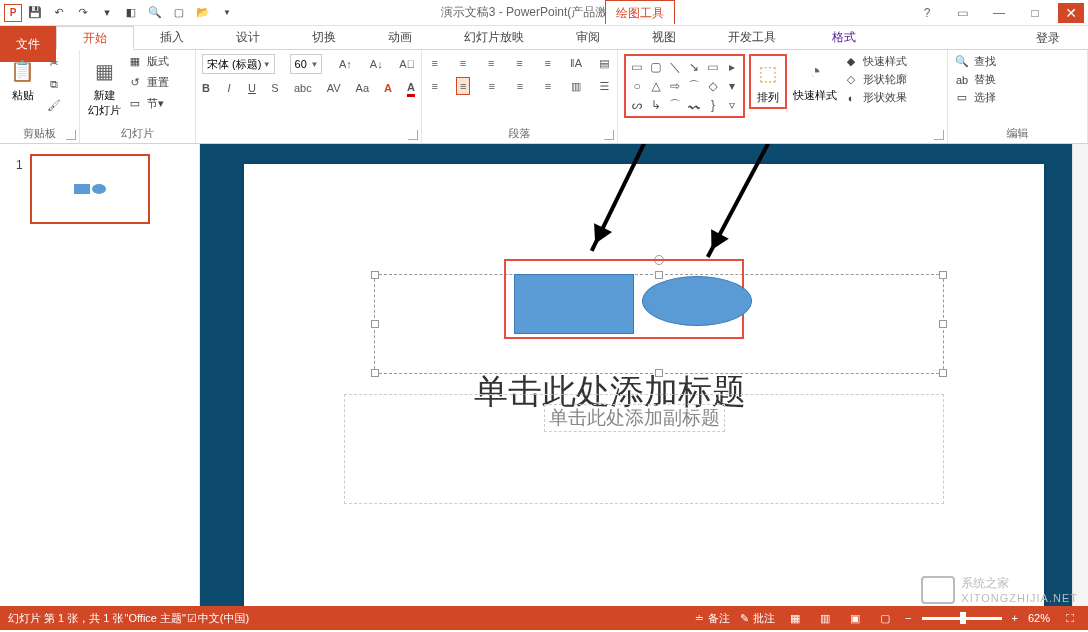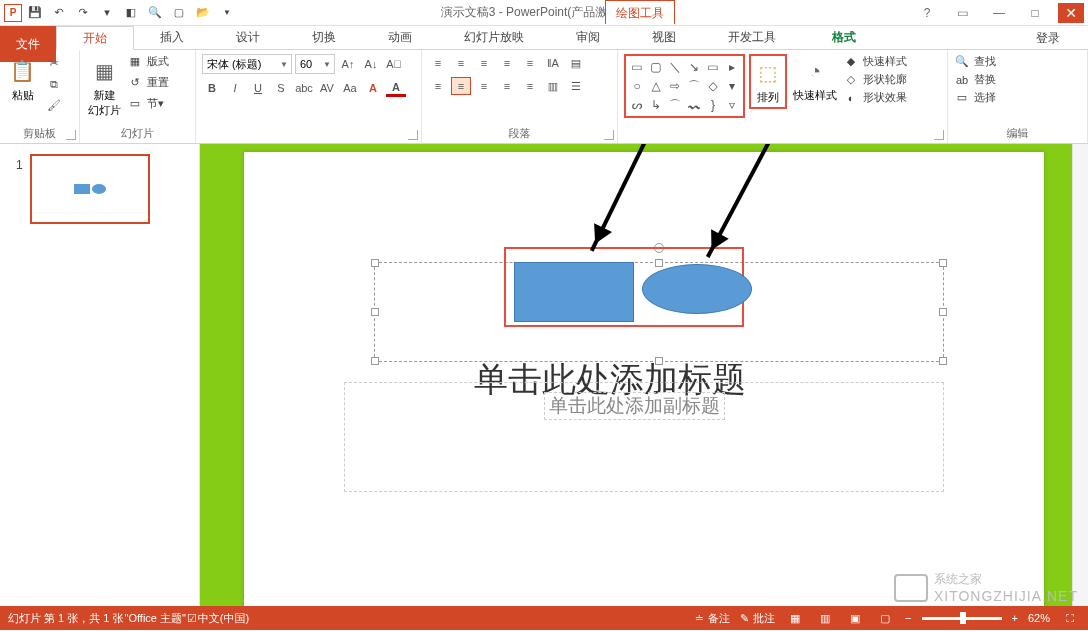--- a/index.html
+++ b/index.html
@@ -12,32 +12,32 @@
 .title-text { position: absolute; left: 50%; transform: translateX(-50%); color: #666; font-size: 12px; }
 .drawing-tool-tab { position: absolute; left: 605px; top: 0; padding: 0 10px; height: 24px; line-height: 24px; color: #d24726; font-size: 12px; border: 1px solid #d24726; border-bottom: none; background: #fff; }
 .win-controls { position: absolute; right: 4px; display: flex; gap: 10px; color: #666; }
 .win-btn { width: 26px; height: 20px; display: flex; align-items: center; justify-content: center; font-size: 12px; }
 .win-btn.close { background: #d24726; color: #fff; font-size: 14px; }
 
 .tabs-bar { height: 24px; display: flex; align-items: stretch; border-bottom: 1px solid #d4d4d4; font-size: 12px; }
 .file-tab { background: #d24726; color: #fff; padding: 18px 16px; display: flex; align-items: center; }
 .tab { padding: 0 26px; display: flex; align-items: center; color: #444; }
 .tab.active { color: #d24726; background: #fff; border: 1px solid #d4d4d4; border-bottom: 1px solid #fff; margin-bottom: -1px; }
-.format-tab { margin-left: 4px; color: #15803d; font-weight: bold; }
+.format-tab { margin-left: 4px; color: #4c1d95; }
 .login-tab { position: absolute; right: 20px; color: #444; padding: 4px 8px; font-size: 12px; }
 
 .ribbon { height: 94px; background: #fff; border-bottom: 1px solid #d4d4d4; display: flex; align-items: stretch; font-size: 11px; }
 .group { border-right: 1px solid #e6e6e6; padding: 4px 6px 2px 6px; display: flex; flex-direction: column; justify-content: space-between; position: relative; }
 .group-label { text-align: center; color: #666; font-size: 11px; padding-top: 2px; }
 .group-launcher { position: absolute; right: 3px; bottom: 3px; width: 10px; height: 10px; border: 1px solid #aaa; border-top: none; border-left: none; }
 .group-body { display: flex; align-items: flex-start; gap: 4px; }
 .vert-btn { display: flex; flex-direction: column; align-items: center; gap: 2px; padding: 2px; }
 .icon-lg { width: 30px; height: 30px; display: flex; align-items: center; justify-content: center; font-size: 20px; color: #666; }
 .btn-col { display: flex; flex-direction: column; gap: 3px; }
-.btn-row { display: flex; gap: 3px; align-items: center; }
+.btn-row { display: flex; gap: 15px; align-items: center; }
 .small-btn { width: 20px; height: 18px; display: flex; align-items: center; justify-content: center; color: #555; font-size: 11px; }
 .font-select { width: 90px; height: 20px; border: 1px solid #ccc; font-size: 11px; padding-left: 4px; background: #fff; display: flex; align-items: center; justify-content: space-between; }
 .size-select { width: 40px; height: 20px; border: 1px solid #ccc; font-size: 11px; padding-left: 4px; background: #fff; display: flex; align-items: center; justify-content: space-between; }
 .dd-arrow { font-size: 8px; color: #666; padding-right: 3px; }
 
 .para-btn.active { background: #fde2cf; border: 1px solid #d24726; }
 
 .shapes-gallery { display: grid; grid-template-columns: repeat(6, 18px); grid-template-rows: repeat(3, 18px); gap: 1px; border: 2px solid #e84c3d; padding: 2px; }
 .shape-cell { width: 18px; height: 18px; display: flex; align-items: center; justify-content: center; color: #555; font-size: 12px; }
 
@@ -48,21 +48,21 @@
 .side-btn .ic { width: 16px; height: 14px; display: inline-flex; align-items: center; justify-content: center; }
 
 .workspace { display: flex; height: 462px; }
 .thumb-panel { width: 200px; background: #fff; border-right: 1px solid #e6e6e6; padding: 10px; }
 .thumb-slide { border: 2px solid #d24726; width: 120px; height: 70px; margin-left: 20px; position: relative; background: #fff; display: flex; align-items: center; justify-content: center; }
 .thumb-num { position: absolute; left: -16px; top: 2px; font-size: 12px; color: #444; }
 .thumb-shapes { display: flex; gap: 2px; align-items: center; }
 .mini-rect { width: 16px; height: 10px; background: #5b9bd5; }
 .mini-oval { width: 14px; height: 10px; background: #5b9bd5; border-radius: 50%; }
 
-.canvas-area { flex: 1; background: #84cc16; position: relative; display: flex; justify-content: center; align-items: flex-start; padding-top: 8px; overflow: hidden; }
+.canvas-area { flex: 1; background: #0c4a6e; position: relative; display: flex; justify-content: center; align-items: flex-start; padding-top: 20px; overflow: hidden; }
 .scroll-v { position: absolute; right: 0; top: 0; bottom: 0; width: 16px; background: #f5f5f5; border-left: 1px solid #e1e1e1; }
 .slide { width: 800px; height: 460px; background: #fff; box-shadow: 0 0 4px rgba(0,0,0,0.2); position: relative; }
 
 .sel-box { position: absolute; border: 1px dashed #999; }
 .handle { position: absolute; width: 8px; height: 8px; background: #fff; border: 1px solid #999; }
 .rot-handle { position: absolute; width: 10px; height: 10px; border: 1px solid #999; border-radius: 50%; background: #fff; left: 50%; top: -20px; transform: translateX(-50%); }
 
 .rect-shape { position: absolute; background: #5b9bd5; border: 1px solid #3c7ab5; }
 .oval-shape { position: absolute; background: #5b9bd5; border: 1px solid #3c7ab5; border-radius: 50%; }
 .red-box { position: absolute; border: 2px solid #e84c3d; }
@@ -366,15 +366,15 @@
     <span>+</span>
     <span>62%</span>
     <span class="view-btn">⛶</span>
   </div>
 </div>
 
 <div class="watermark">
   <div class="logo"></div>
   <div>
     <div style="font-size:12px">系统之家</div>
-    <div style="font-size:14px;letter-spacing:1px">XITONGZHIJIA.NET</div>
+    <div style="font-size:11px;letter-spacing:1px">XITONGZHIJIA.NET</div>
   </div>
 </div>
 
 </body></html>

